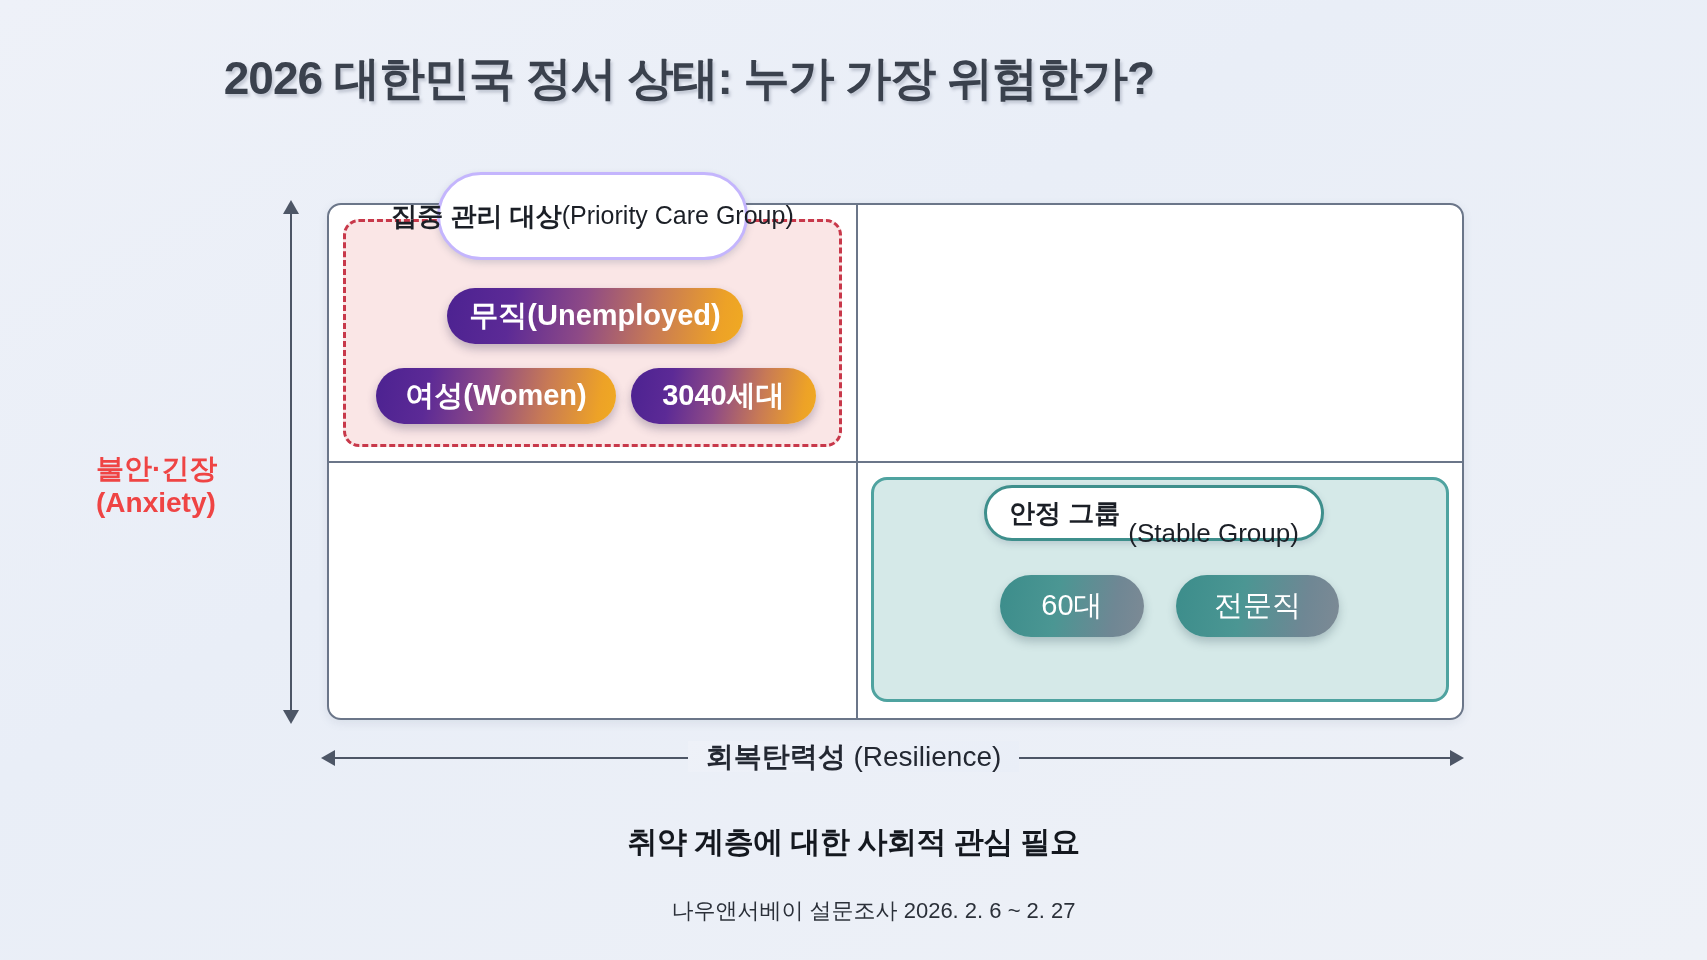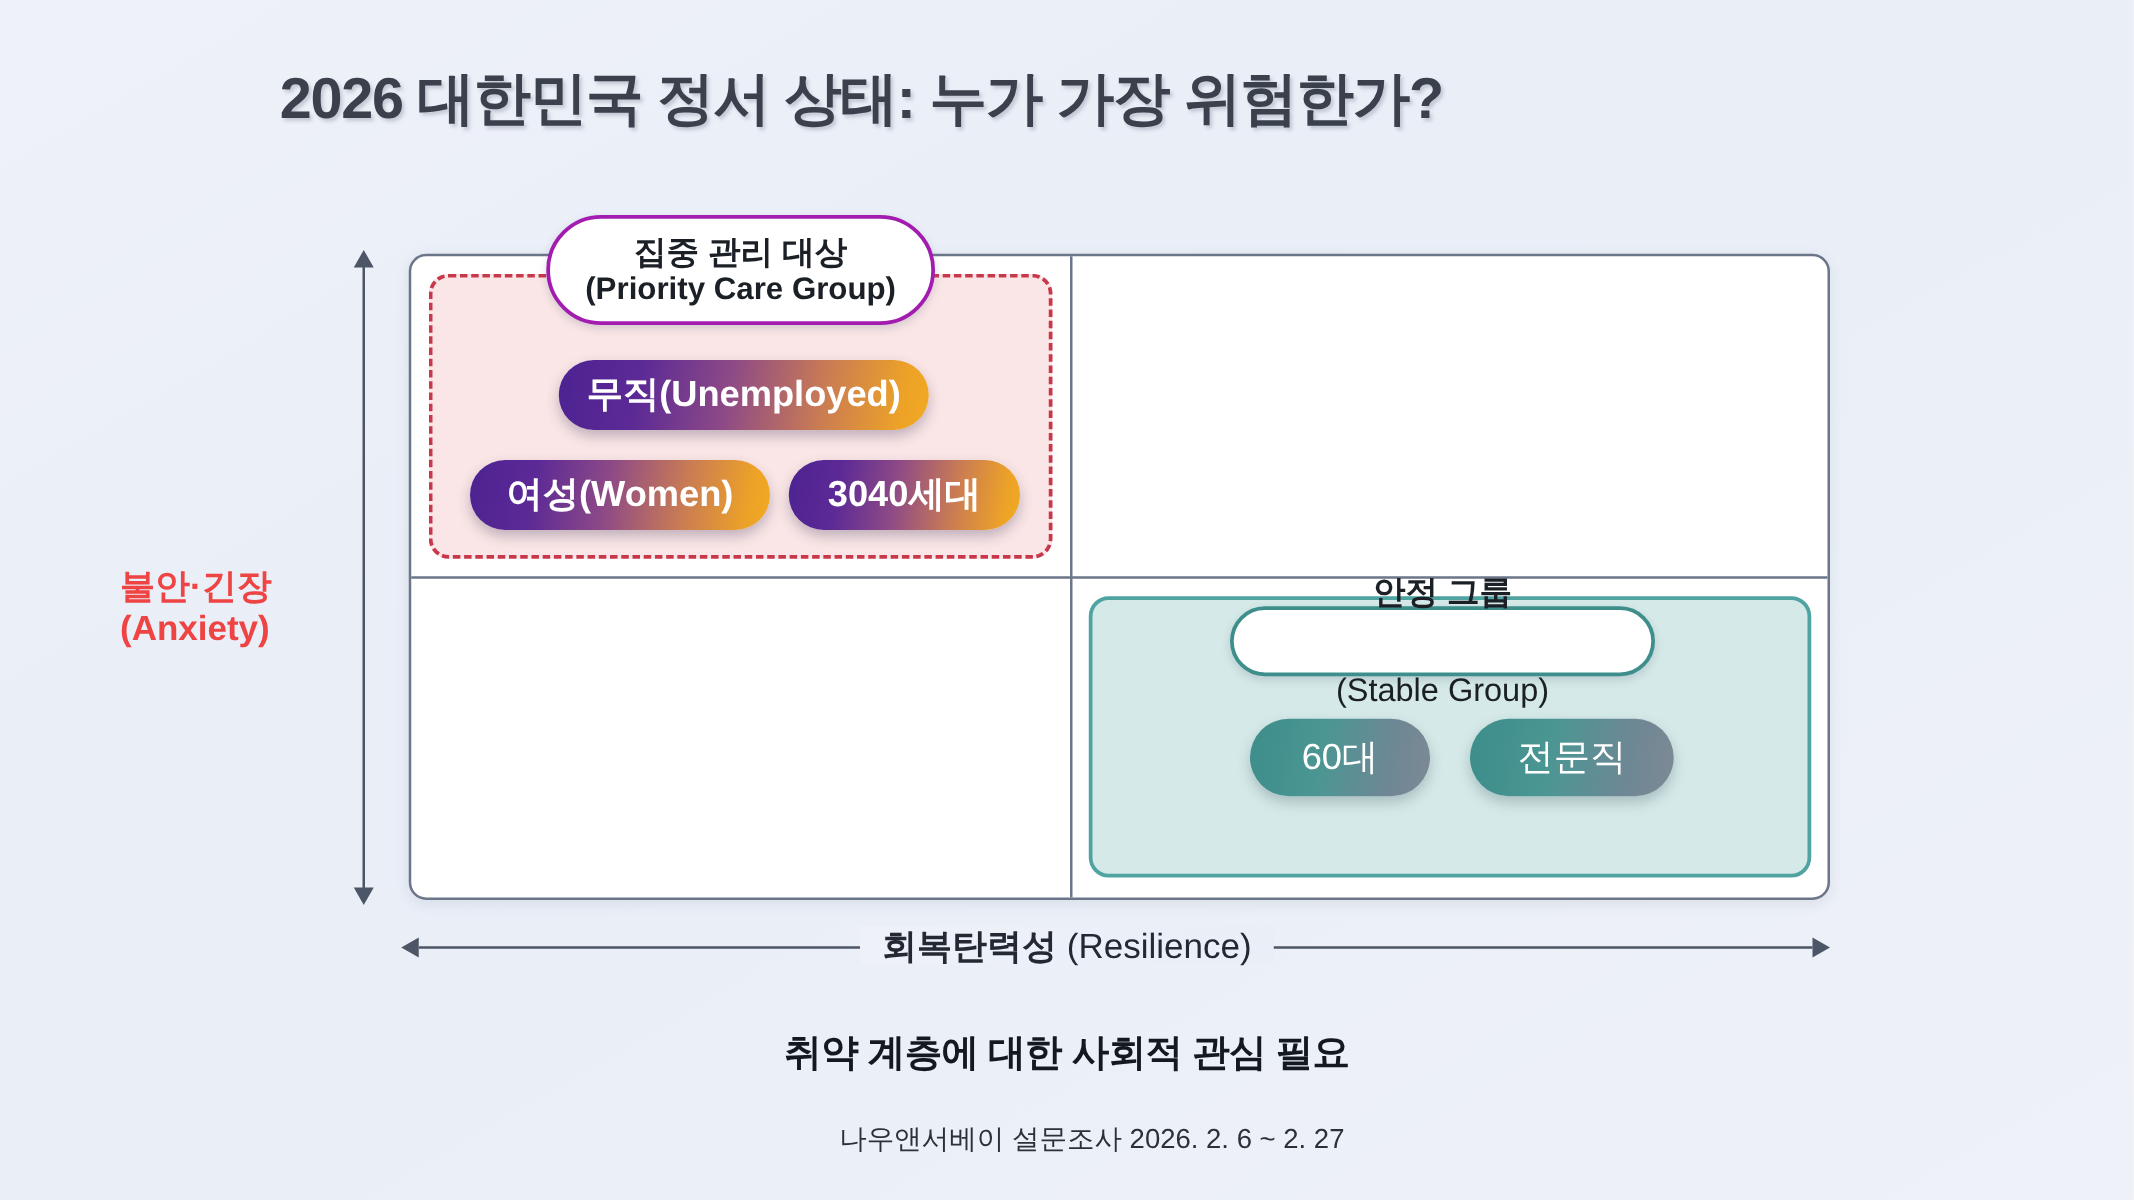--- a/index.html
+++ b/index.html
@@ -187,34 +187,33 @@
     background: #ffffff;
     border-radius: 999px;
     display: flex;
     align-items: center;
     justify-content: center;
     box-shadow: 0 3px 7px rgba(80,95,125,0.22);
     text-align: center;
     line-height: 1.18;
     box-sizing: border-box;
     white-space: nowrap;
-    flex-direction: column;
   }
   .badge-priority {
     left: 437px;
     top: 172px;
     width: 311px;
     height: 88px;
-    border: 3px solid #a21caf;
+    border: 3px solid #c4b5fd;
     font-size: 25px;
-    flex-direction: column;
+    flex-direction: row;
     z-index: 6;
   }
   .badge-priority .ko { font-weight: bold; font-size: 26px; color: #1b1f26; }
-  .badge-priority .en { font-weight: bold; font-size: 25px; color: #1b1f26; }
+  .badge-priority .en { font-weight: normal; font-size: 25px; color: #1b1f26; }
 
   .badge-stable {
     left: 984px;
     top: 485px;
     width: 340px;
     height: 56px;
     border: 3px solid #3e8f8c;
     font-size: 26px;
     z-index: 6;
     gap: 8px;

